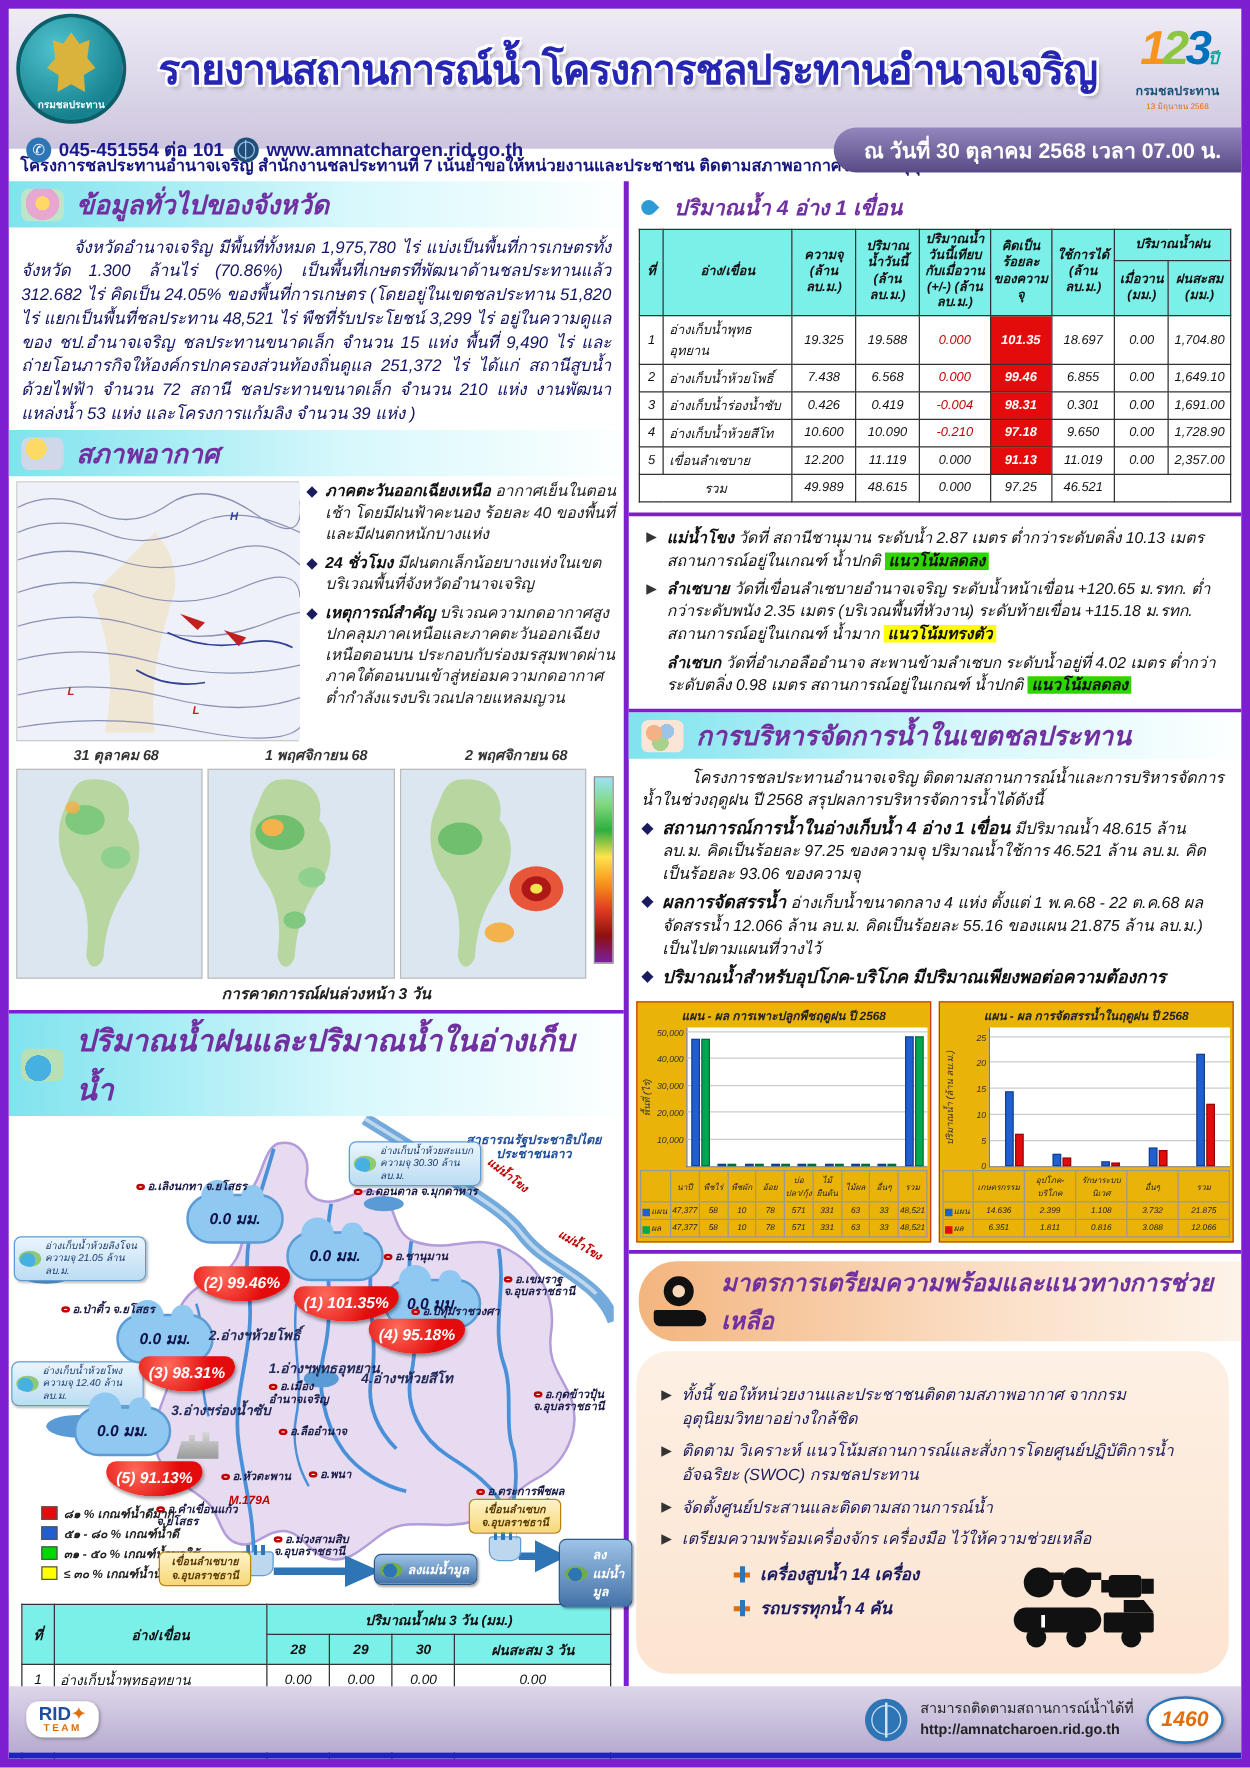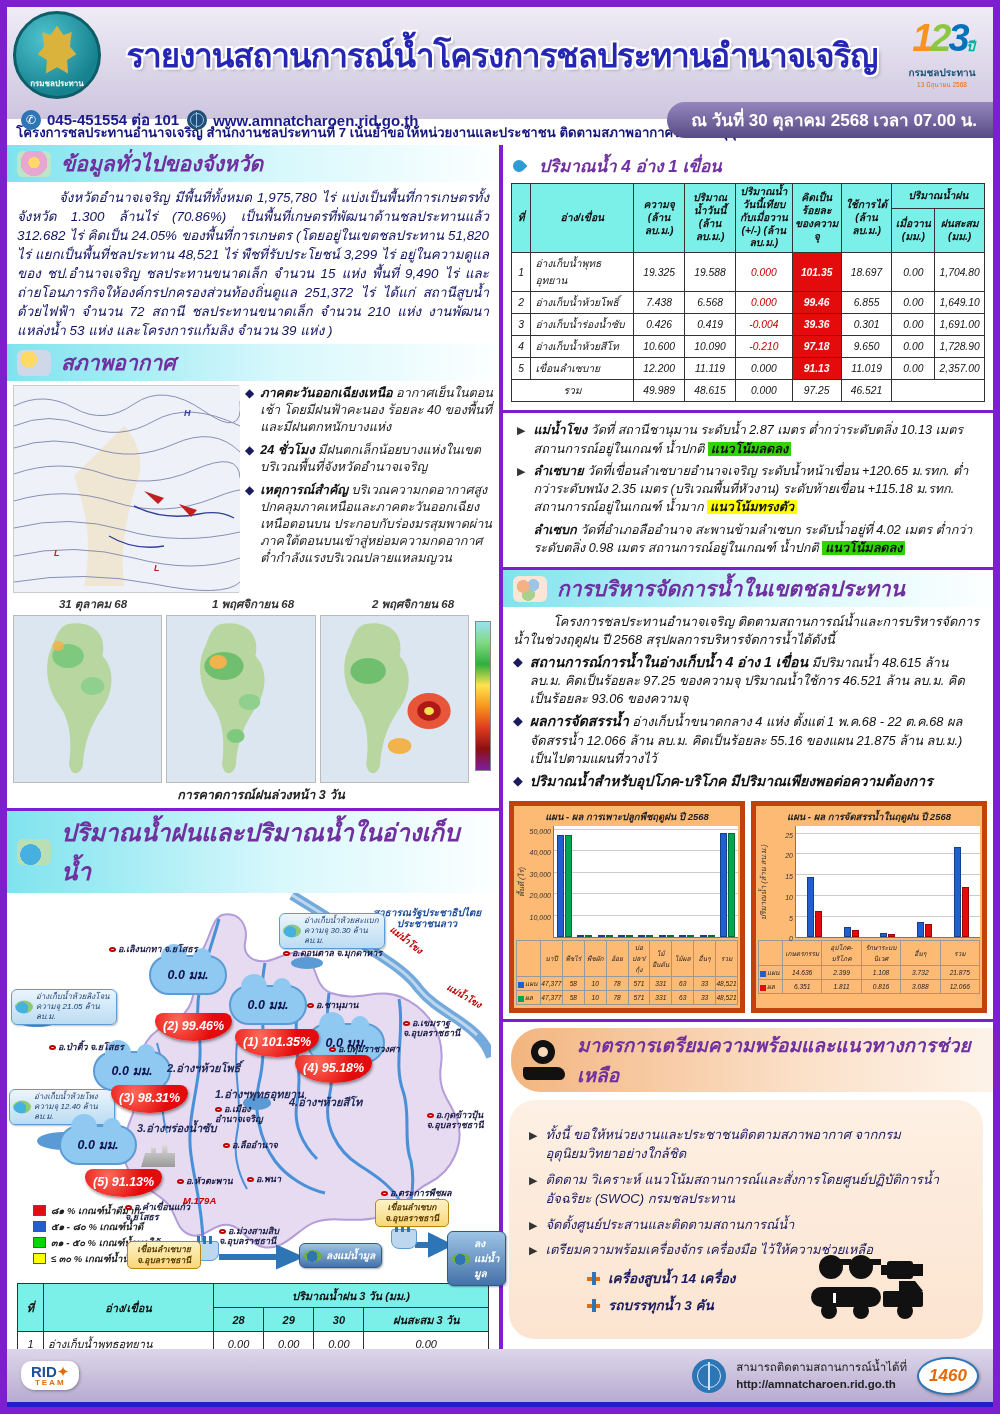--- a/index.html
+++ b/index.html
@@ -120,21 +120,21 @@
 .hl-yellow { background:#ffff00; font-weight:bold; padding:0 3px; }
 
 .mg-body { padding:6px 10px 4px 10px; font-size:12.8px; color:#111; line-height:1.4; }
 .mg-intro { text-indent:40px; margin-bottom:4px; }
 .mg-item { display:flex; gap:7px; margin-bottom:4px; }
 .mg-item .diam { color:#1a1a5e; }
 .mg-item b.big { font-size:14px; }
 
 
 .charts-row { display:flex; gap:6px; padding:2px 6px 6px 6px; }
-.chart { flex:1; border:5px solid #c2410c; background:#fdba74; padding:3px 2px; min-width:0; }
+.chart { flex:1; border:1px solid #c2410c; background:#eab308; padding:3px 2px; min-width:0; }
 .chart .ct { text-align:center; font-size:9.5px; font-weight:bold; color:#222; margin-bottom:2px; }
 .plotrow { display:flex; }
 .ylab { writing-mode:vertical-rl; transform:rotate(180deg); font-size:7.5px; color:#333; text-align:center; width:11px; }
 .yaxis { width:26px; position:relative; }
 .yaxis div { position:absolute; right:2px; font-size:7px; color:#333; transform:translateY(50%); }
 .parea { flex:1; position:relative; height:112px; border-left:1px solid #777; border-bottom:1px solid #777; background:#fff; }
 .grid { position:absolute; left:0; right:0; height:1px; background:#ccc; }
 .bars { position:absolute; inset:0; display:flex; align-items:flex-end; }
 .grp { flex:1; display:flex; justify-content:center; align-items:flex-end; gap:1px; }
 .bar { width:7px; border:0.5px solid #0005; }
@@ -526,21 +526,21 @@
                 <td>6.855</td>
                 <td>0.00</td>
                 <td>1,649.10</td>
               </tr>
               <tr>
                 <td>3</td>
                 <td class="nm">อ่างเก็บน้ำร่องน้ำซับ</td>
                 <td>0.426</td>
                 <td>0.419</td>
                 <td class="redtxt">-0.004</td>
-                <td class="pct">39.36</td>
+                <td class="pct">98.31</td>
                 <td>0.301</td>
                 <td>0.00</td>
                 <td>1,691.00</td>
               </tr>
               <tr>
                 <td>4</td>
                 <td class="nm">อ่างเก็บน้ำห้วยสีโท</td>
                 <td>10.600</td>
                 <td>10.090</td>
                 <td class="redtxt">-0.210</td>
@@ -813,21 +813,21 @@
           <div class="ms-item">
               <span class="arr">▶</span>
               <div>เตรียมความพร้อมเครื่องจักร เครื่องมือ ไว้ให้ความช่วยเหลือ</div>
             </div>
           <div class="ms-sub">
               <span class="plus"></span>
               <span>เครื่องสูบน้ำ 14 เครื่อง</span>
             </div>
           <div class="ms-sub">
               <span class="plus"></span>
-              <span>รถบรรทุกน้ำ 3 คัน</span>
+              <span>รถบรรทุกน้ำ 4 คัน</span>
             </div>
           <div class="truck">
             <svg width="150" height="70" viewBox="0 0 150 70" fill="#111">
               <circle cx="28" cy="16" r="12"></circle>
                 <rect x="36" y="8" width="12" height="6"></rect>
               <circle cx="58" cy="16" r="12"></circle>
                 <rect x="66" y="8" width="12" height="6"></rect>
               <rect x="84" y="10" width="26" height="18" rx="3"></rect>
                 <rect x="110" y="13" width="10" height="12"></rect>
                 <rect x="78" y="14" width="8" height="10"></rect>

